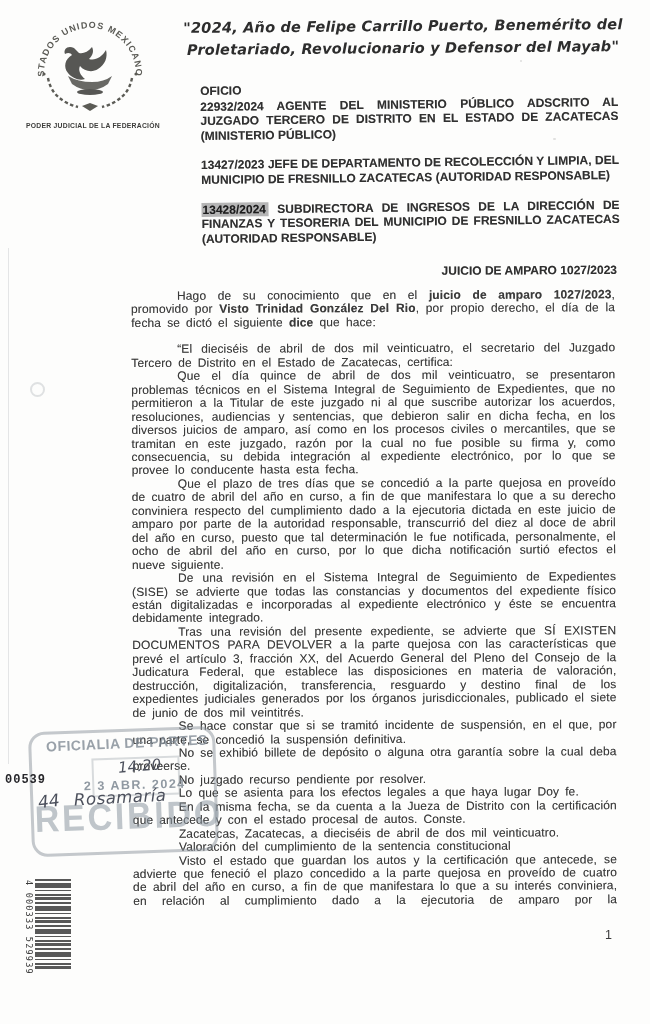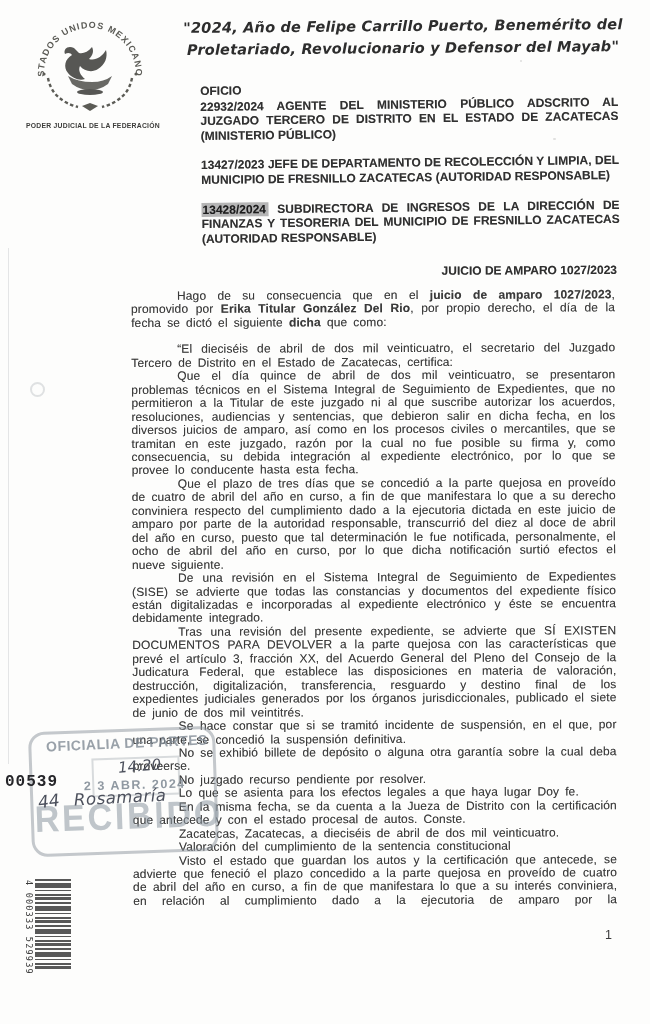--- a/index.html
+++ b/index.html
@@ -70,21 +70,21 @@
     font-weight:bold; font-size:14px; letter-spacing:.5px;
     color:rgba(128,138,148,.8); transform:rotate(-2.5deg);}
   .stamp-datebox{position:absolute; left:92px; top:757px; width:88px; height:39px;
     border:2px solid rgba(139,148,156,.32); transform:rotate(-2deg);}
   .stamp-date{left:84px; top:778px; font-weight:bold; font-size:12.5px; letter-spacing:1.5px;
     color:rgba(124,135,146,.85); transform:rotate(-1.5deg);}
   .stamp-received{left:34px; top:799px; font-weight:bold; font-size:37px; letter-spacing:3px;
     color:rgba(141,151,160,.55); transform:rotate(-2deg) scaleX(.92); transform-origin:0 0;}
 
   .folio{position:absolute; left:5px; top:773px; font-family:"Liberation Mono", monospace;
-    font-weight:bold; font-size:16px; letter-spacing:1px; color:#26262a;}
+    font-weight:bold; font-size:12px; letter-spacing:1px; color:#26262a;}
   .hw{position:absolute; font-style:italic; color:var(--ink,#4c505c);
     font-family:"DejaVu Sans", sans-serif; white-space:nowrap;}
   .hw-time{left:118px; top:757px; font-size:15px; transform:rotate(-5deg);}
   .hw-copies{left:38px; top:791px; font-size:17px; transform:rotate(-7deg);}
   .hw-name{left:74px; top:788px; font-size:16.5px; transform:rotate(-3deg); letter-spacing:.5px;}
 
   
   .bars{position:absolute; left:35px; top:879px; width:36px; height:92px; opacity:.82;
     background:repeating-linear-gradient(to bottom,
       #343434 0px,#343434 2px,#fdfdfc 2px,#fdfdfc 4px,
@@ -137,21 +137,21 @@
     <div id="recipients">
         <p class="recipient"><span class="num">22932/2024</span> AGENTE DEL MINISTERIO PÚBLICO ADSCRITO AL JUZGADO TERCERO DE DISTRITO EN EL ESTADO DE ZACATECAS (MINISTERIO PÚBLICO)</p>
         <p class="recipient"><span class="num">13427/2023</span> JEFE DE DEPARTAMENTO DE RECOLECCIÓN Y LIMPIA, DEL MUNICIPIO DE FRESNILLO ZACATECAS  (AUTORIDAD RESPONSABLE)</p>
         <p class="recipient"><span class="num hl">13428/2024</span> SUBDIRECTORA DE INGRESOS DE LA DIRECCIÓN DE FINANZAS Y TESORERIA DEL MUNICIPIO DE FRESNILLO ZACATECAS (AUTORIDAD RESPONSABLE)</p>
       </div>
   </div>
 
   <div class="case-ref">JUICIO DE AMPARO 1027/2023</div>
 
   <div class="body" id="body">
-      <p class="indent"><span>Hago de su consecuencia que en el </span><span class="b">juicio de amparo 1027/2023</span><span>, promovido por </span><span class="b">Erika Titular González Del Rio</span><span>, por propio derecho, el día de la fecha se dictó el siguiente </span><span class="b">dicha</span><span> que como:</span></p>
+      <p class="indent"><span>Hago de su conocimiento que en el </span><span class="b">juicio de amparo 1027/2023</span><span>, promovido por </span><span class="b">Visto Trinidad González Del Rio</span><span>, por propio derecho, el día de la fecha se dictó el siguiente </span><span class="b">dice</span><span> que hace:</span></p>
       <p class="indent gap"><span>“El dieciséis de abril de dos mil veinticuatro, el secretario del Juzgado Tercero de Distrito en el Estado de Zacatecas, certifica:</span></p>
       <p class="indent"><span>Que el día quince de abril de dos mil veinticuatro, se presentaron problemas técnicos en el Sistema Integral de Seguimiento de Expedientes, que no permitieron a la Titular de este juzgado ni al que suscribe autorizar los acuerdos, resoluciones, audiencias y sentencias, que debieron salir en dicha fecha, en los diversos juicios de amparo, así como en los procesos civiles o mercantiles, que se tramitan en este juzgado, razón por la cual no fue posible su firma y, como consecuencia, su debida  integración al expediente electrónico, por lo que se provee lo conducente hasta esta fecha.</span></p>
       <p class="indent"><span>Que el plazo de tres días que se concedió a la parte quejosa en proveído de cuatro de abril del año en curso, a fin de que manifestara lo que a su derecho conviniera respecto del cumplimiento dado a la ejecutoria dictada en este juicio de amparo por parte de la autoridad responsable, transcurrió del diez al doce de abril del año en curso, puesto que tal determinación le fue notificada, personalmente, el ocho de abril del año en curso, por lo que dicha notificación surtió efectos el nueve siguiente.</span></p>
       <p class="indent"><span>De una revisión en el Sistema Integral de Seguimiento de Expedientes (SISE) se advierte que todas las constancias y documentos del expediente físico están digitalizadas e incorporadas al expediente electrónico y éste se encuentra debidamente integrado.</span></p>
       <p class="indent"><span>Tras una revisión del presente expediente, se advierte que SÍ EXISTEN DOCUMENTOS PARA DEVOLVER a la parte quejosa con las características que prevé el artículo 3, fracción XX, del Acuerdo General del Pleno del Consejo de la Judicatura Federal, que establece las disposiciones en materia de valoración, destrucción, digitalización, transferencia, resguardo y destino final de los expedientes judiciales generados por los órganos jurisdiccionales, publicado el siete de junio de dos mil veintitrés.</span></p>
       <p class="indent"><span>Se hace constar que si se tramitó incidente de suspensión, en el que, por una parte, se concedió la suspensión definitiva.</span></p>
       <p class="indent"><span>No se exhibió billete de depósito o alguna otra garantía sobre la cual deba proveerse.</span></p>
       <p class="indent"><span>No juzgado recurso pendiente por resolver.</span></p>
       <p class="indent"><span>Lo que se asienta para los efectos legales a que haya lugar Doy fe.</span></p>
       <p class="indent"><span>En la misma fecha, se da cuenta a la Jueza de Distrito con la certificación que antecede y con el estado procesal de autos. Conste.</span></p>

